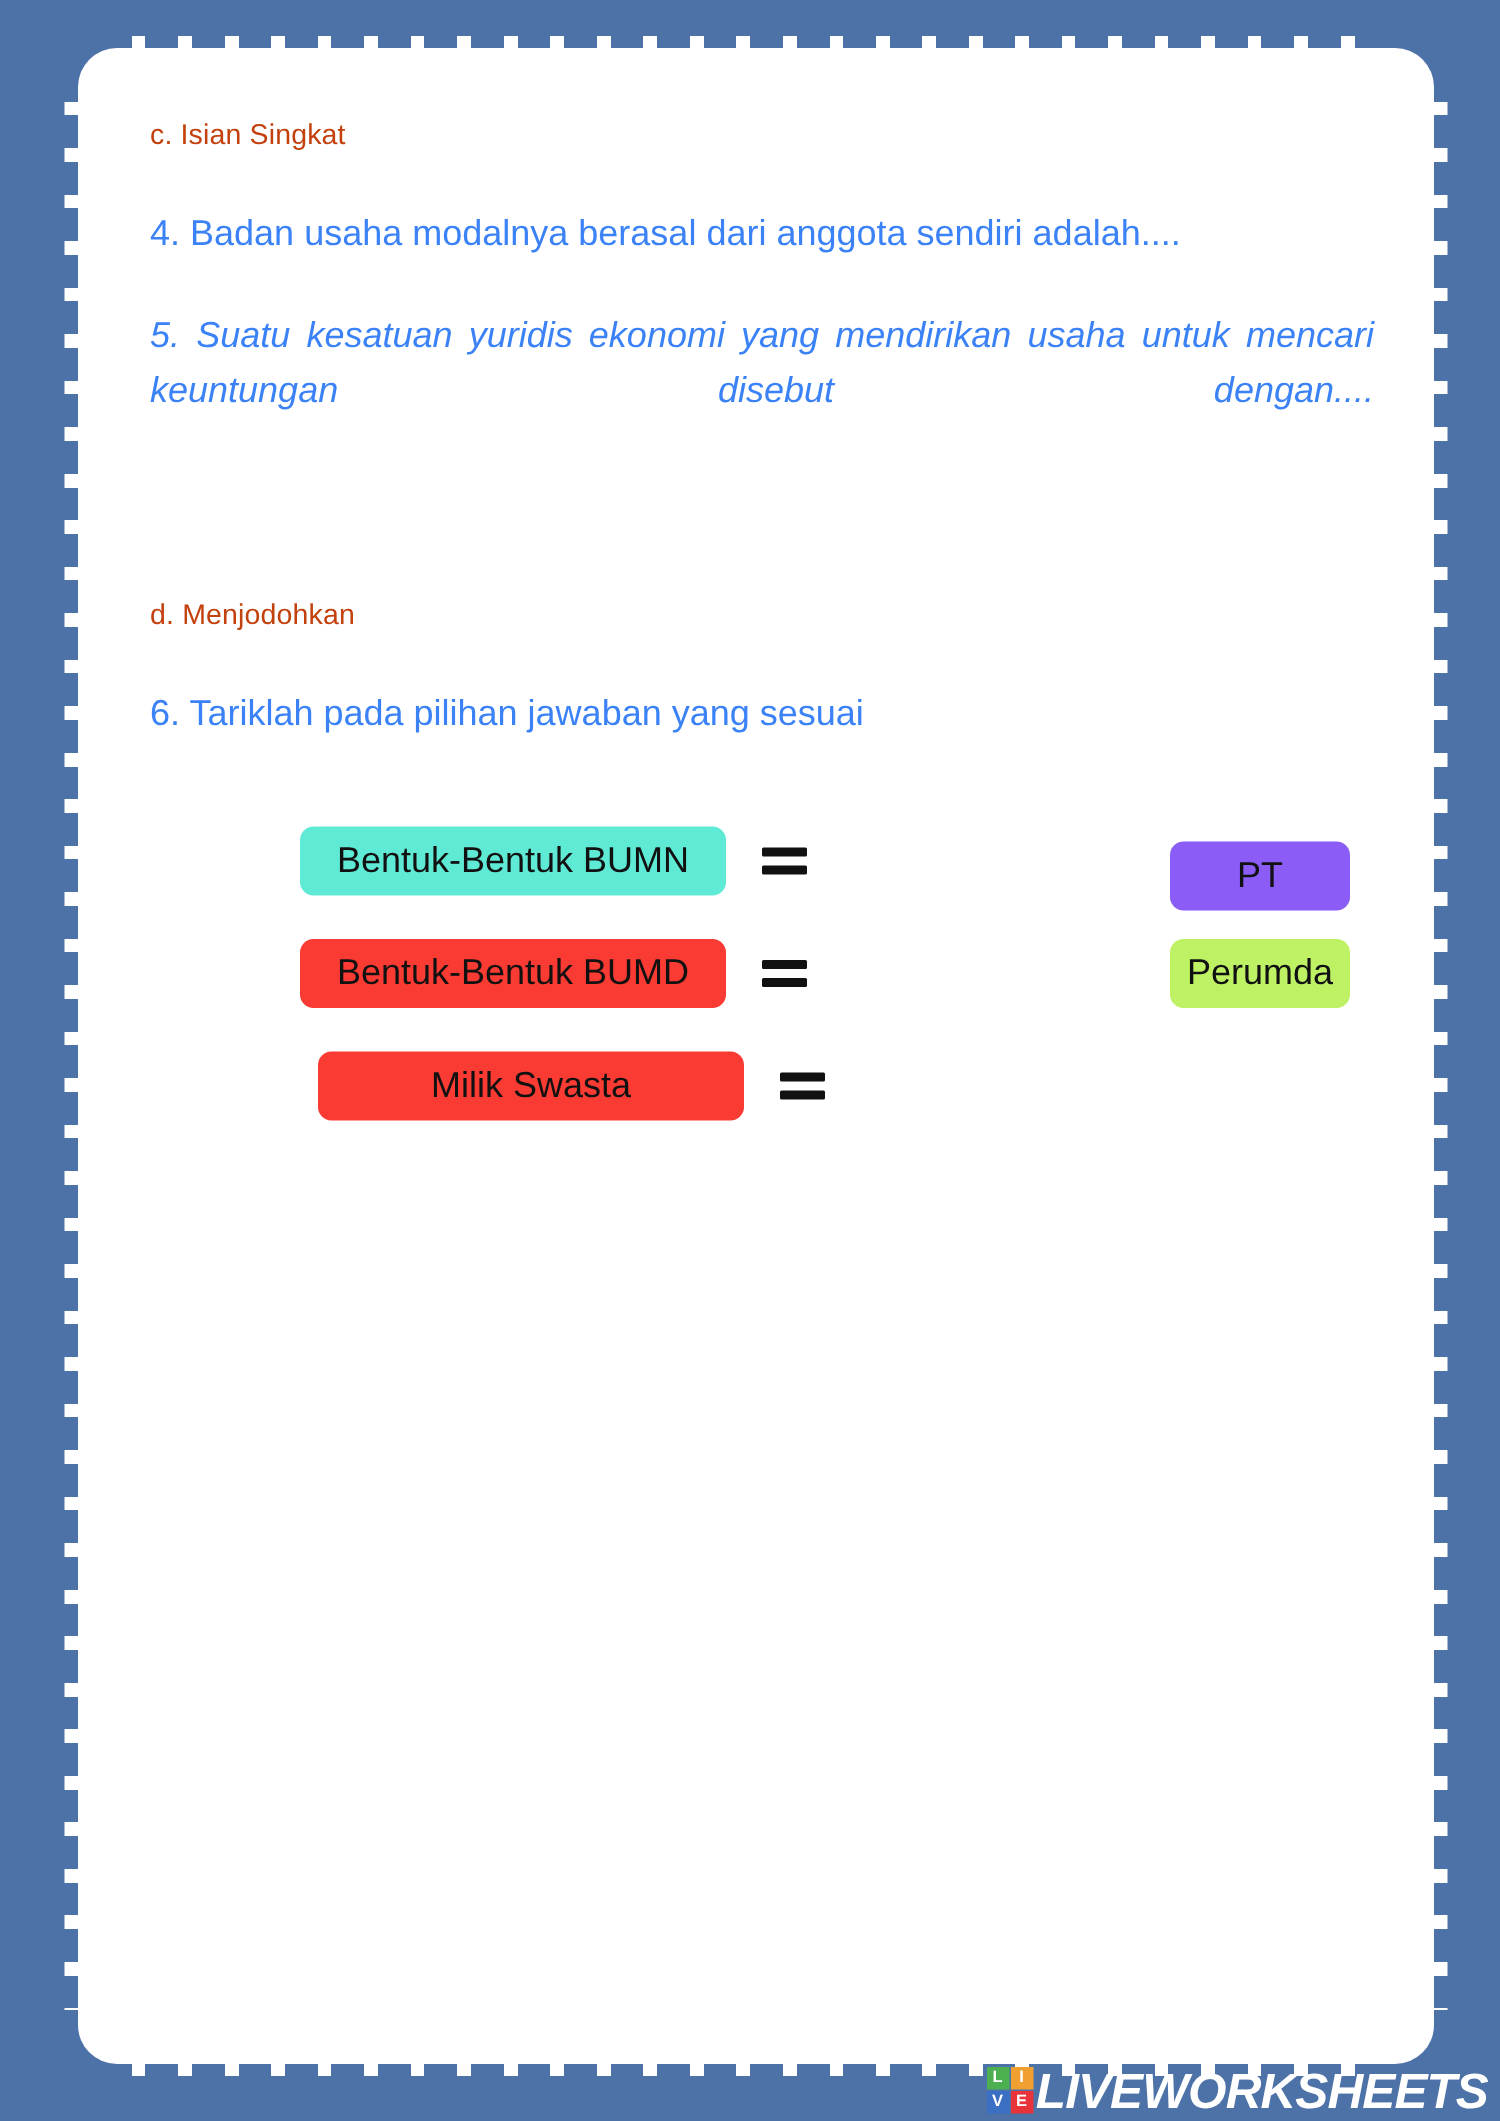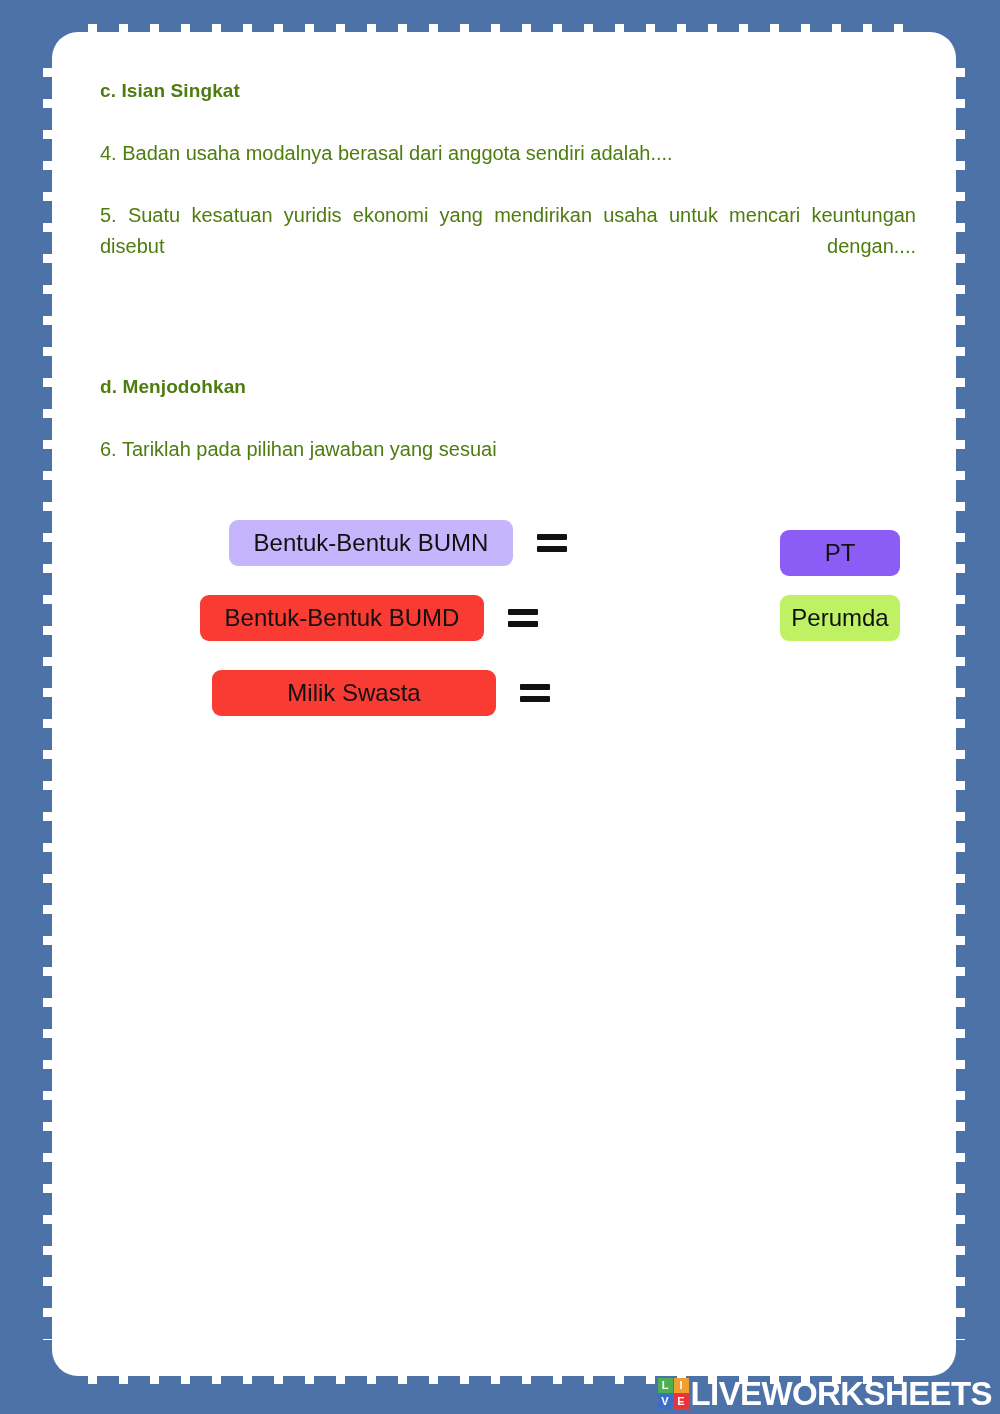--- a/index.html
+++ b/index.html
@@ -61,34 +61,34 @@
 
   
   .content {
     position: absolute;
     left: 48px;
     top: 48px;
     right: 40px;
   }
 
   .section-heading {
-    color: #4d7c0f;
+    color: #c2410c;
     font-size: 19px;
-    font-weight: bold;
+    font-weight: normal;
     letter-spacing: .1px;
   }
 
   .question {
-    color: #4d7c0f;
-    font-size: 20px;
+    color: #3b82f6;
+    font-size: 24px;
     line-height: 1.52;
     font-weight: normal;
   }
 
-  .q-justify { text-align: justify; }
+  .q-justify { text-align: justify; font-style: italic; }
   .q-justify::after { content: ""; display: inline-block; width: 100%; }
 
   .gap-a { height: 36px; }
   .gap-b { height: 84px; }
   .gap-c { height: 32px; }
 
   
   .match-area {
     position: relative;
     margin-top: 42px;
@@ -195,20 +195,21 @@
   .sq-i { background: #f0a030; }
   .sq-v { background: #3b6fc4; }
   .sq-e { background: #e8333a; }
 
   .logo-word {
     color: #ffffff;
     font-size: 33px;
     font-weight: bold;
     letter-spacing: -0.6px;
     line-height: 1;
+    font-style: italic;
   }
 </style>
 </head>
 <body>
 
 <div class="sheet-wrap">
 
   <div class="ticks-top"></div>
   <div class="ticks-bottom"></div>
   <div class="ticks-left"></div>
@@ -233,21 +234,21 @@
 
       <div class="gap-a"></div>
 
       <div class="question">6. Tariklah pada pilihan jawaban yang sesuai</div>
 
       <div class="match-area">
 
         <div class="match-left">
 
           <div class="match-row">
-            <div class="drag-chip" style="background: #c4b5fd; margin-left: 29px;">Bentuk-Bentuk BUMN</div>
+            <div class="drag-chip" style="background: #5eead4;">Bentuk-Bentuk BUMN</div>
             <div class="equals-icon">
               <i></i>
               <i></i>
             </div>
           </div>
 
           <div class="match-row">
             <div class="drag-chip" style="background: rgb(249, 59, 51);">Bentuk-Bentuk BUMD</div>
             <div class="equals-icon">
               <i></i>

